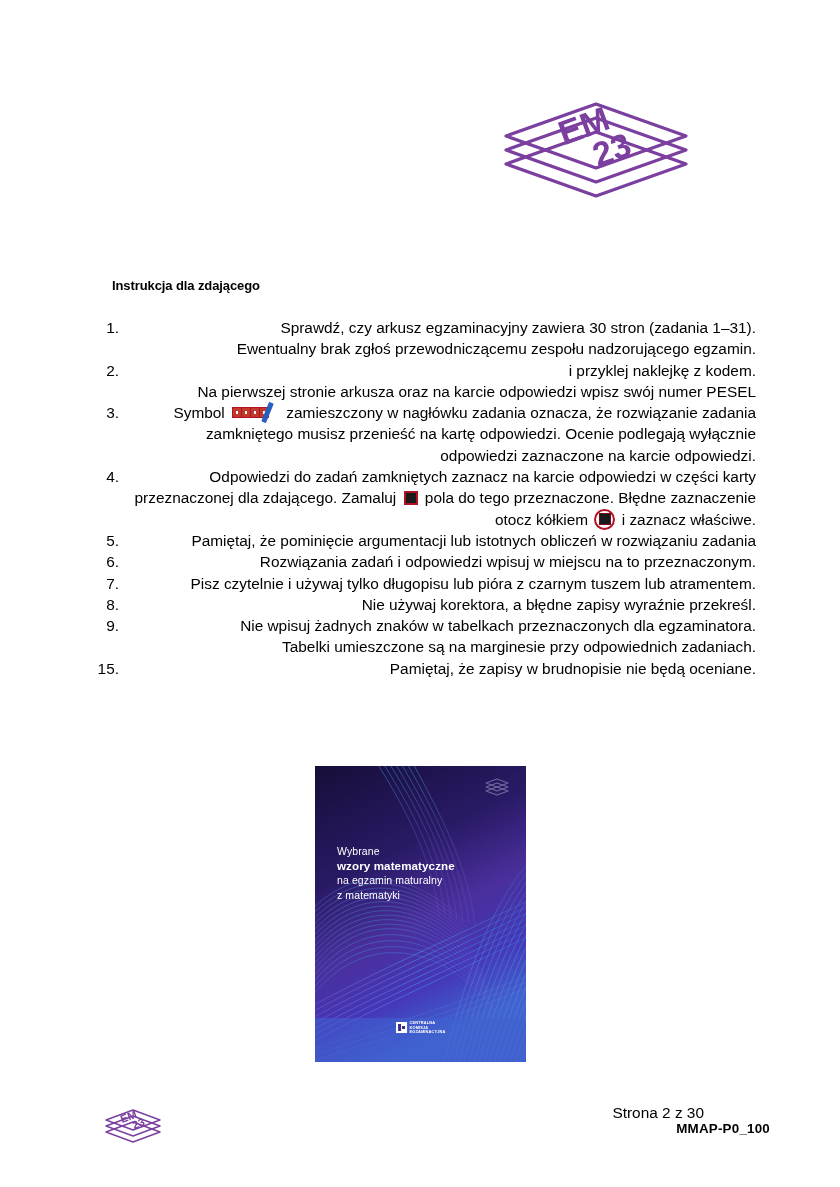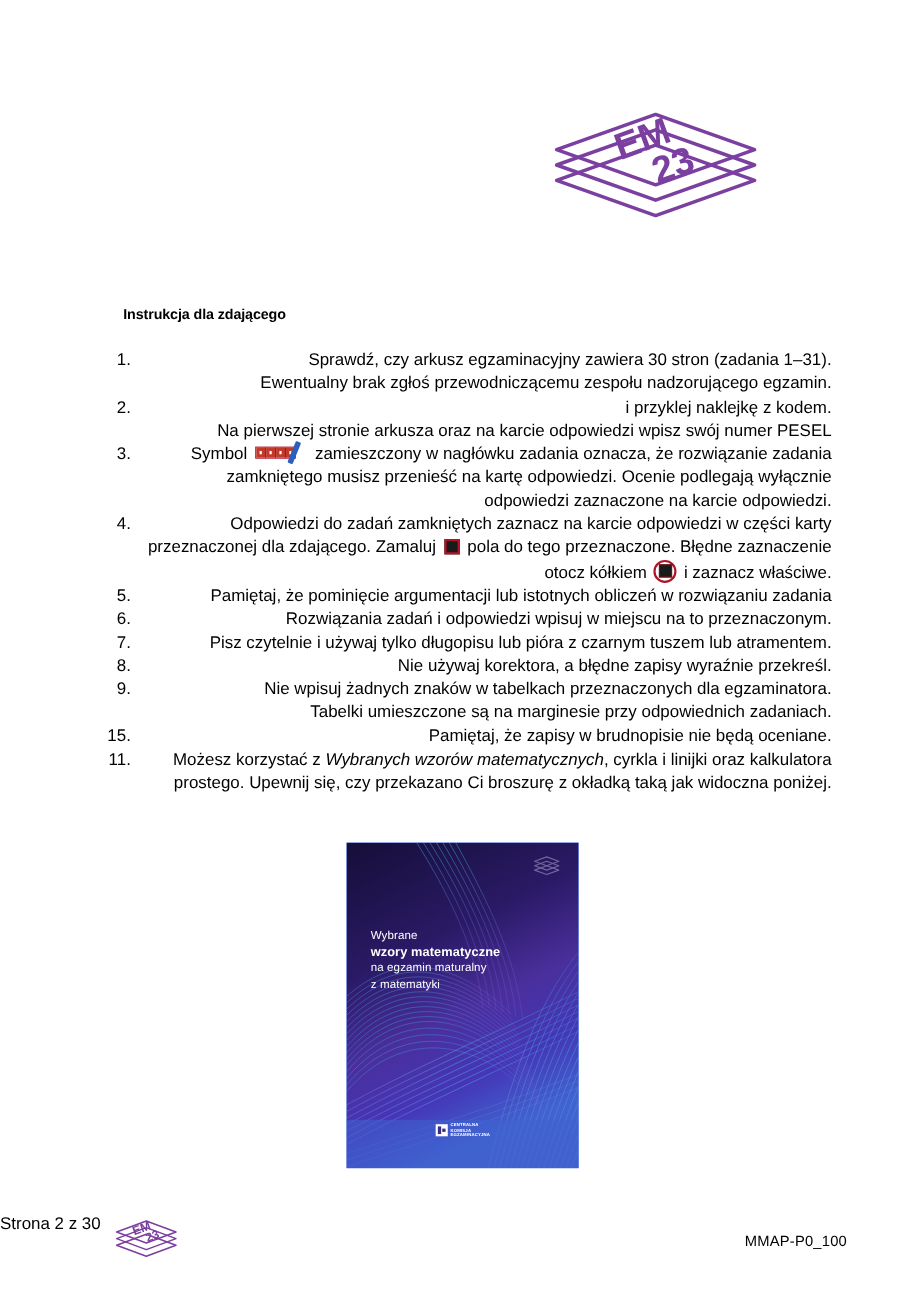--- a/index.html
+++ b/index.html
@@ -231,29 +231,29 @@
     left: 100px;
     top: 1098px;
     width: 66px;
     height: 52px;
   }
   #footer-page {
     position: absolute;
     left: 0;
     top: 1104px;
     width: 704px;
-    text-align: left;
+    text-align: right;
     font-size: 15.4px;
   }
   #footer-code {
     position: absolute;
     right: 70px;
     top: 1121px;
     font-size: 13.4px;
-    font-weight: normal;
+    font-weight: bold;
     letter-spacing: 0.2px;
   }
 </style>
 </head>
 <body>
 
 <div id="header-logo">
   <svg viewBox="0 0 220 145" width="220" height="145" xmlns="http://www.w3.org/2000/svg">
     <g fill="none" stroke="#7b3fa0" stroke-width="3.2" stroke-linejoin="round">
       <path d="M110 118 L20 86 L110 54 L200 86 Z"></path>
@@ -326,24 +326,20 @@
       <div class="item-text">
         <div>Nie wpisuj żadnych znaków w tabelkach przeznaczonych dla egzaminatora.</div>
         <div>Tabelki umieszczone są na marginesie przy odpowiednich zadaniach.</div>
       </div>
     </div>
     <div class="list-item">
       <div class="item-number">15.</div>
       <div class="item-text">
         <div>Pamiętaj, że zapisy w brudnopisie nie będą oceniane.</div>
       </div>
-    </div>
-    <div class="list-item">
-      <div class="item-number">11.</div>
-      <div class="item-text"><span>Możesz korzystać z </span><i>Wybranych wzorów matematycznych</i><span>, cyrkla i linijki oraz kalkulatora prostego. Upewnij się, czy przekazano Ci broszurę z okładką taką jak widoczna poniżej.</span></div>
     </div>
   </div>
 
 <div id="brochure-cover">
   <svg class="cover-svg" viewBox="0 0 211 296" preserveAspectRatio="none" xmlns="http://www.w3.org/2000/svg">
     <defs>
       <linearGradient id="bgGrad" x1="0" y1="0" x2="0.35" y2="1">
         <stop offset="0%" stop-color="#160e38"></stop>
         <stop offset="38%" stop-color="#2a1a66"></stop>
         <stop offset="62%" stop-color="#4a2f9c"></stop>

